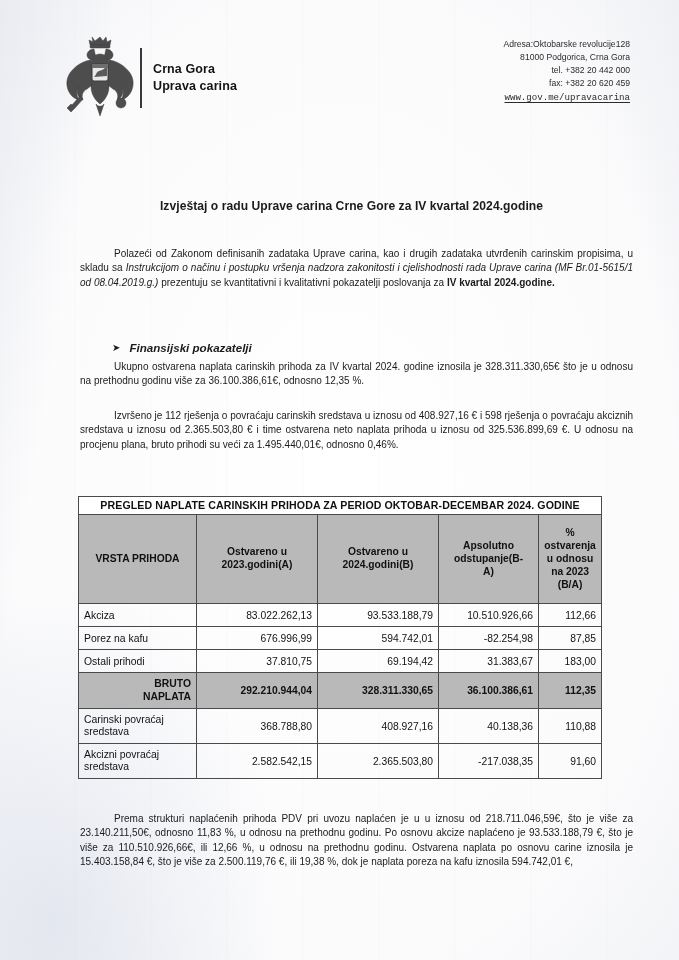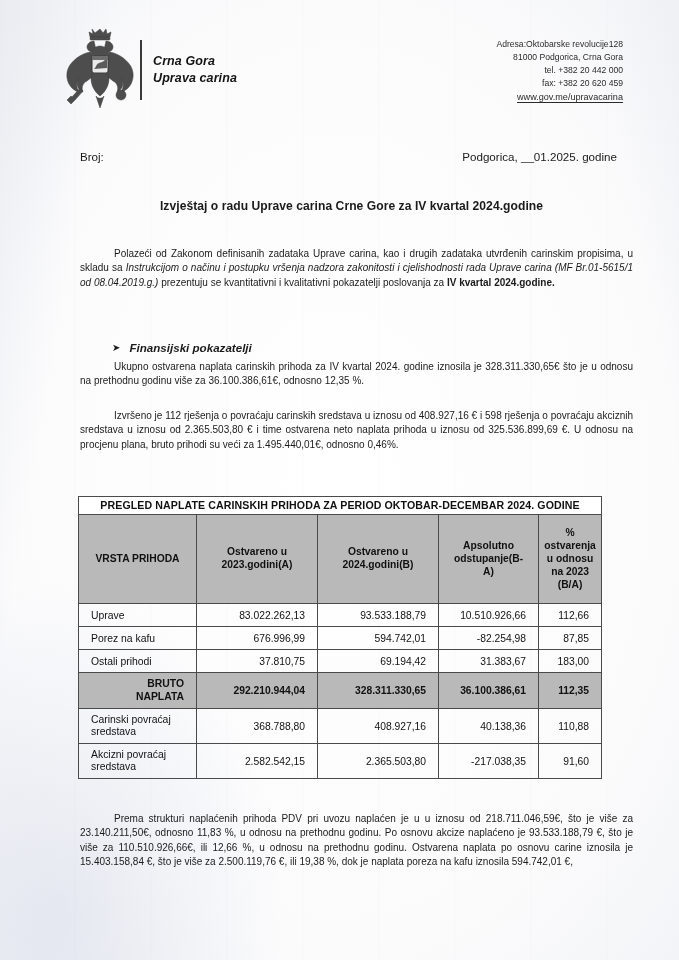--- a/index.html
+++ b/index.html
@@ -51,25 +51,24 @@
   
   .letterhead {
     position: absolute;
     left: 0; right: 0;
     top: 24px;
     height: 92px;
   }
   .crest-block {
     position: absolute;
     left: 66px;
-    top: 0;
+    top: 8px;
     display: flex;
     align-items: center;
     height: 92px;
-    font-style: italic;
   }
   .crest {
     width: 68px;
     height: 88px;
     display: block;
   }
   .crest-rule {
     width: 2px;
     height: 60px;
     background: #3a3a3a;
@@ -79,34 +78,35 @@
   .org {
     font-size: 12.5px;
     font-weight: bold;
     line-height: 1.35;
     letter-spacing: .1px;
     color: #141414;
     white-space: nowrap;
   }
   .addr {
     position: absolute;
-    right: 56px;
+    right: 49px;
     top: 14px;
     text-align: right;
     font-size: 8.6px;
     line-height: 1.52;
     color: #2b2b2b;
     white-space: nowrap;
   }
   .addr .web {
     display: inline-block;
     margin-top: 1px;
     text-decoration: underline;
     text-underline-offset: 2px;
     font-size: 9.1px;
+    font-family: Liberation Mono, monospace;
   }
 
   
   .meta-row {
     position: absolute;
     left: 80px;
     right: 58px;
     top: 150px;
     display: flex;
     justify-content: space-between;
@@ -172,21 +172,21 @@
   }
   table.data {
     width: 100%;
     border-collapse: collapse;
     table-layout: fixed;
     font-size: 10.2px;
     color: #111;
   }
   table.data td, table.data th {
     border: 1px solid #4a4a4a;
-    padding: 2px 12px;
+    padding: 2px 5px;
     vertical-align: middle;
   }
   .cap-cell {
     text-align: center;
     font-weight: bold;
     font-size: 10.6px;
     line-height: 1.25;
     padding: 4px 6px 5px;
     background: #ffffff;
     letter-spacing: .1px;
@@ -278,24 +278,20 @@
 
     <div class="addr">
       <div>Adresa:Oktobarske revolucije128</div>
       <div>81000 Podgorica, Crna Gora</div>
       <div>tel. +382 20 442 000</div>
       <div>fax: +382 20 620 459</div>
       <div><span class="web">www.gov.me/upravacarina</span></div>
     </div>
   </div>
 
-  <div class="meta-row">
-    <span>Broj:</span>
-    <span class="meta-date">Podgorica, __01.2025. godine</span>
-  </div>
 
   <div class="doc-title">Izvještaj o radu Uprave carina Crne Gore za IV kvartal 2024.godine</div>
 
   <div class="para indent p1"><span>Polazeći od Zakonom definisanih zadataka Uprave carina, kao i drugih zadataka utvrđenih carinskim propisima, u skladu sa </span><em class="it">Instrukcijom o načinu i postupku vršenja nadzora zakonitosti i cjelishodnosti rada Uprave carina (MF Br.01-5615/1 od 08.04.2019.g.)</em><span> prezentuju se kvantitativni i kvalitativni pokazatelji poslovanja za </span><b class="bd">IV kvartal</b><b class="bd"> 2024.godine.</b></div>
 
   <div class="bullet-line">
     <span class="arrow-bullet">➤</span>
     <span>Finansijski pokazatelji</span>
   </div>
 
@@ -339,21 +335,21 @@
             <div>%</div>
             <div>ostvarenja</div>
             <div>u odnosu</div>
             <div>na 2023</div>
             <div>(B/A)</div>
           </th>
         </tr>
       </thead>
       <tbody>
         <tr>
-          <td class="lbl">Uprave</td>
+          <td class="lbl">Akciza</td>
           <td class="num">83.022.262,13</td>
           <td class="num">93.533.188,79</td>
           <td class="num">10.510.926,66</td>
           <td class="num">112,66</td>
         </tr>
         <tr>
           <td class="lbl">Porez na kafu</td>
           <td class="num">676.996,99</td>
           <td class="num">594.742,01</td>
           <td class="num">-82.254,98</td>

